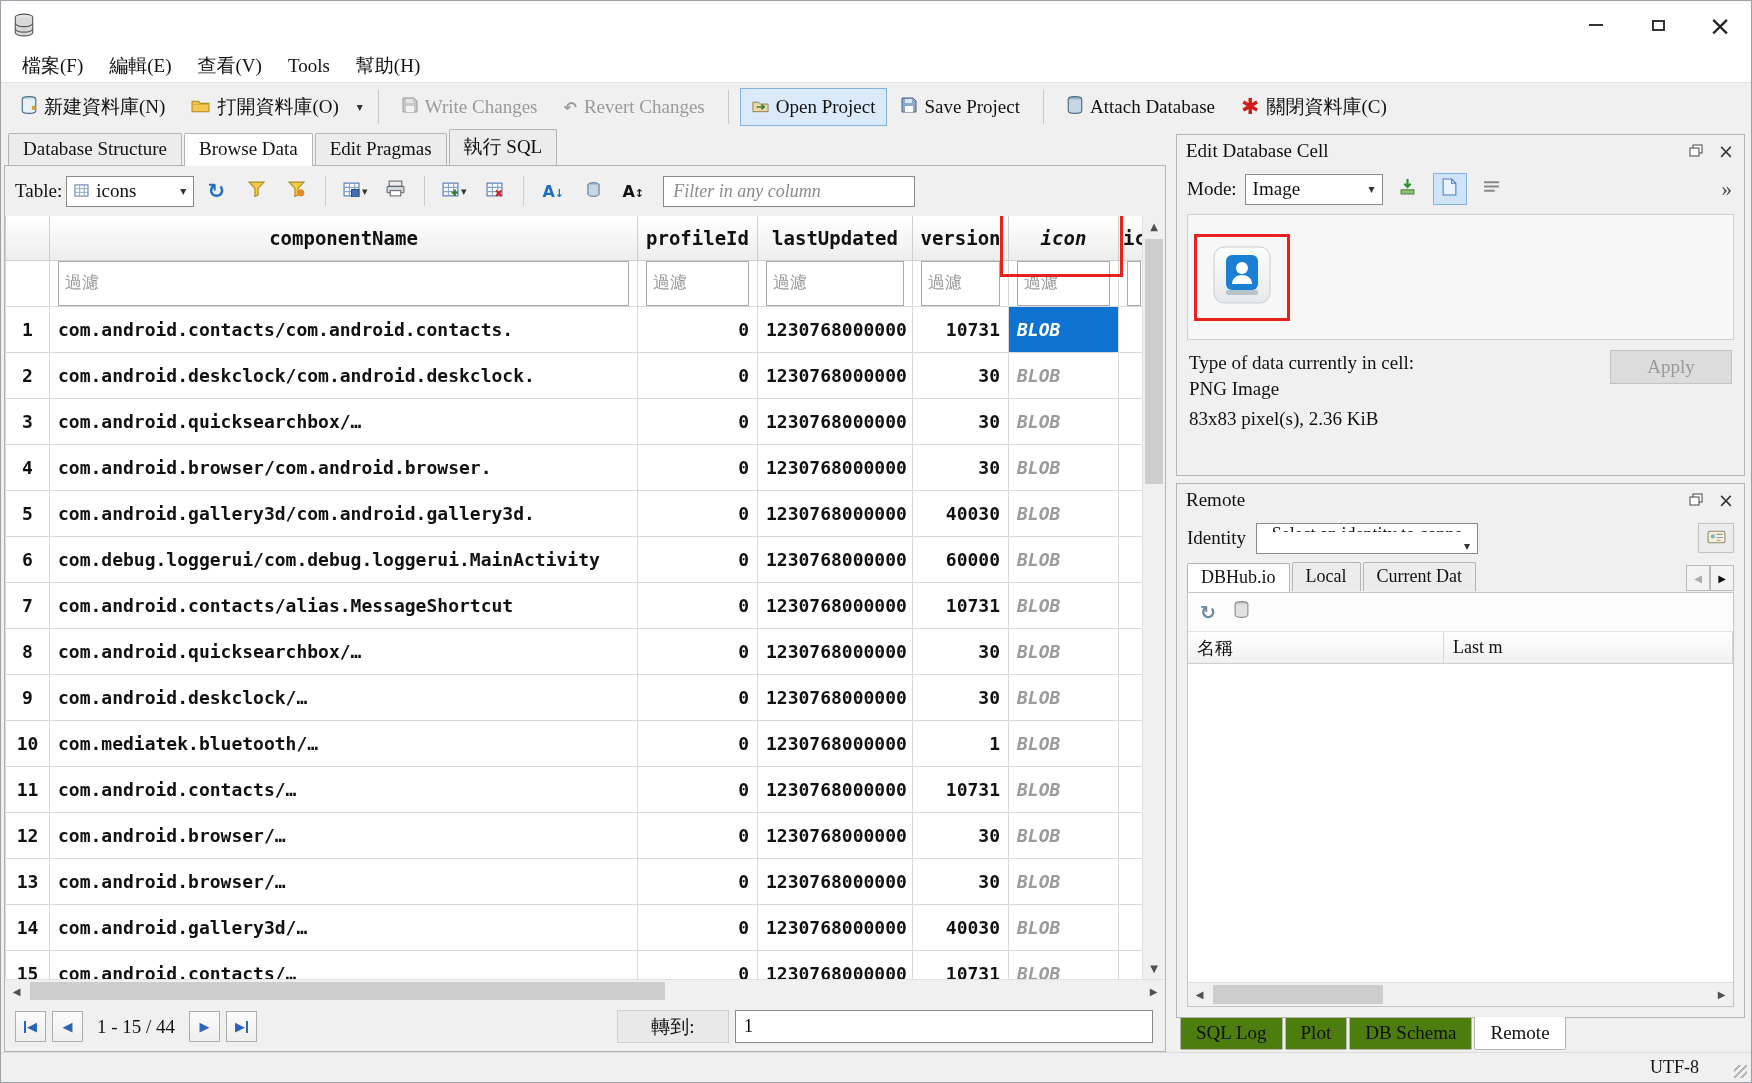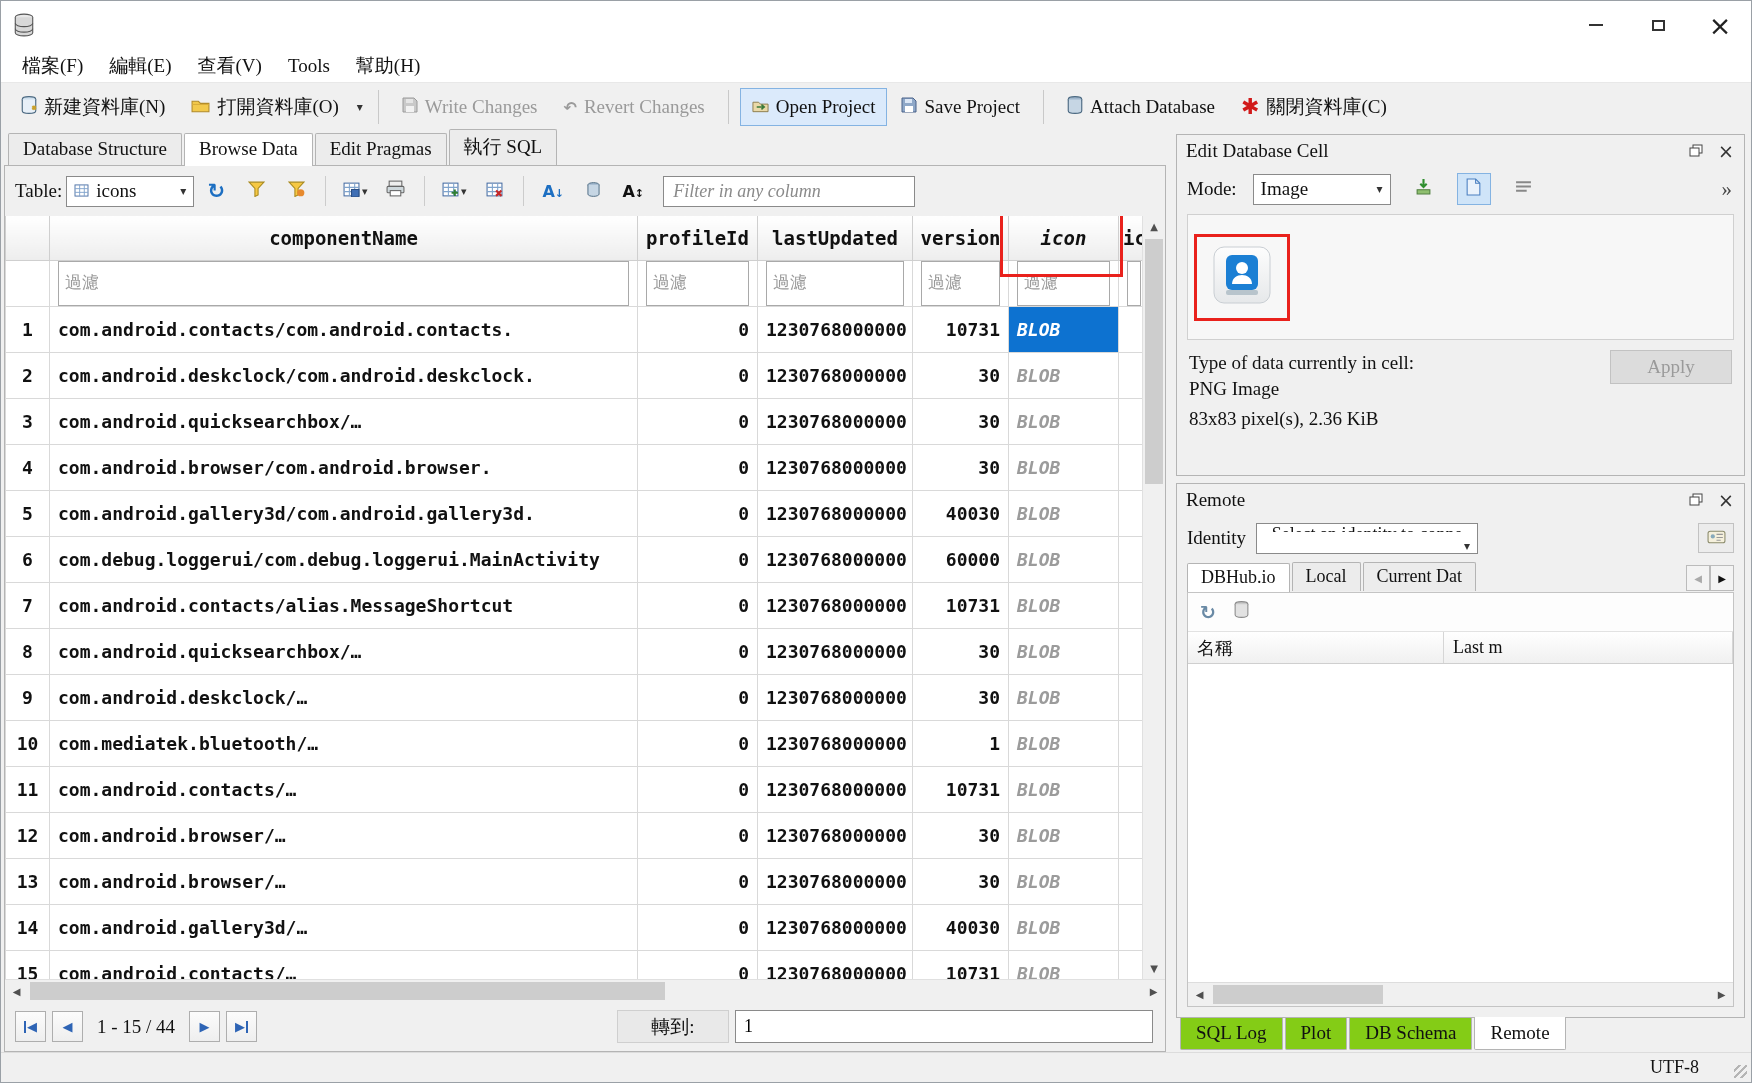--- a/index.html
+++ b/index.html
@@ -93,21 +93,21 @@
   input.goto-input { width:418px; height:33px; border:1px solid #8a8a8a; padding:0 8px; font-size:18px; font-family:"Liberation Serif", serif; margin-right:2px; }
 
   
   .right-pane { flex:1; min-width:0; display:flex; flex-direction:column; padding:3px 6px 0 7px; }
   .panel { border:1px solid #b4b4b4; background:#f0f0f0; display:flex; flex-direction:column; }
   .panel-header { flex:none; height:31px; display:flex; align-items:center; padding:0 9px; }
   .panel-btns { margin-left:auto; display:flex; gap:12px; align-items:center; }
   .ph-btn { width:18px; height:16px; display:flex; align-items:center; justify-content:center; color:#333; font-size:19px; font-family:"DejaVu Sans", sans-serif; }
 
   .edit-panel { flex:none; height:342px; margin-bottom:7px; }
-  .mode-row { flex:none; height:46px; display:flex; align-items:center; padding:0 10px; gap:16px; }
+  .mode-row { flex:none; height:46px; display:flex; align-items:center; padding:0 10px; gap:8px; }
   .mode-combo { width:138px; }
   .sq-btn { width:34px; height:32px; display:flex; align-items:center; justify-content:center; border:1px solid transparent; }
   .sq-btn.selected { background:#cfe4f8; border-color:#84b3e2; }
   .chev { margin-left:auto; font-size:21px; color:#444; padding-right:2px; }
   .preview { flex:none; height:126px; margin:2px 10px 8px; border:1px solid #d0d0d0; background:#f7f7f7; display:flex; align-items:center; padding-left:6px; }
   .red-box { border:3px solid #e9211c; padding:9px 16px; display:inline-flex; }
   .cell-info { display:flex; padding:2px 12px; }
   .cell-info .txt { line-height:1.35; }
   .apply-btn { margin-left:auto; width:122px; height:34px; background:#dcdcdc; border:1px solid #c2c2c2; color:#9a9a9a; display:flex; align-items:center; justify-content:center; align-self:flex-start; }
   .size-info { padding:5px 12px; }
@@ -125,21 +125,21 @@
   .remote-box { flex:1; min-height:0; margin:1px 10px 10px; border:1px solid #c4c4c4; background:#fff; display:flex; flex-direction:column; }
   .rtoolbar { flex:none; height:38px; display:flex; align-items:center; gap:18px; padding:0 12px; background:#fdfdfd; }
   .rtable-header { flex:none; height:33px; display:flex; background:linear-gradient(#ffffff,#f0f0f0); border-top:1px solid #e2e2e2; border-bottom:1px solid #cfcfcf; }
   .rth { display:flex; align-items:center; padding:0 9px; border-right:1px solid #d6d6d6; font-size:18px; white-space:nowrap; overflow:hidden; }
   .rth-name { width:256px; flex:none; }
   .rth-last { flex:1; }
   .rtable-body { flex:1; background:#fff; }
   .remote-hscroll { flex:none; height:24px; display:flex; background:#f0f0f0; border-top:1px solid #dddddd; }
 
   .dock-tabs { flex:none; height:34px; display:flex; align-items:flex-start; padding-left:4px; gap:2px; }
-  .dtab { padding:4px 15px 5px; border:1px solid #b4b4b4; border-top:none; background:#84cc16; border-radius:0 0 2px 2px; white-space:nowrap; }
+  .dtab { padding:4px 15px 5px; border:1px solid #b4b4b4; border-top:none; background:#4d7c0f; border-radius:0 0 2px 2px; white-space:nowrap; }
   .dtab.active { background:#fff; position:relative; top:-1px; padding-top:5px; }
 
   
   .statusbar { flex:none; height:30px; display:flex; align-items:center; background:#f0f0f0; border-top:1px solid #dcdcdc; position:relative; }
   .encoding { margin-left:auto; margin-right:52px; font-size:18px; }
   .grip { position:absolute; right:4px; bottom:4px; width:13px; height:13px;
           background:repeating-linear-gradient(135deg, transparent 0 3px, #b5b5b5 3px 5px); }
 </style>
 </head>
 <body>

